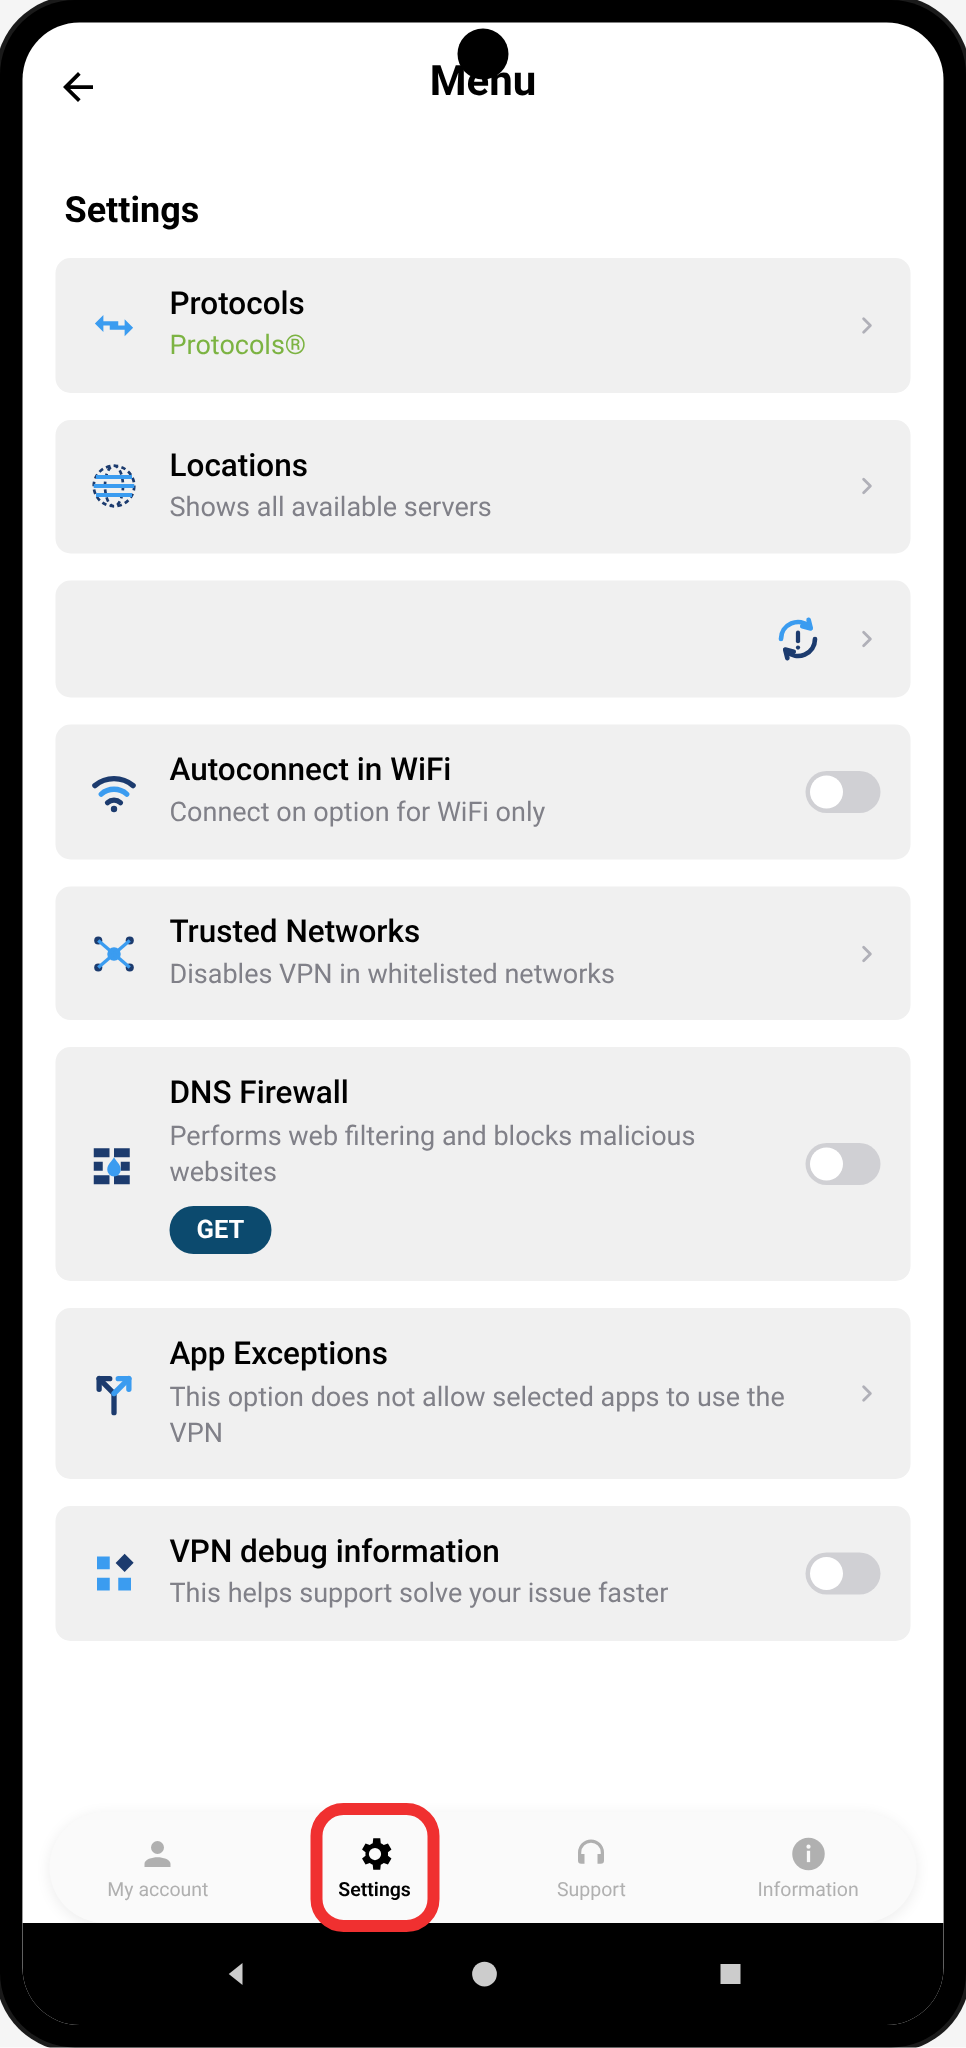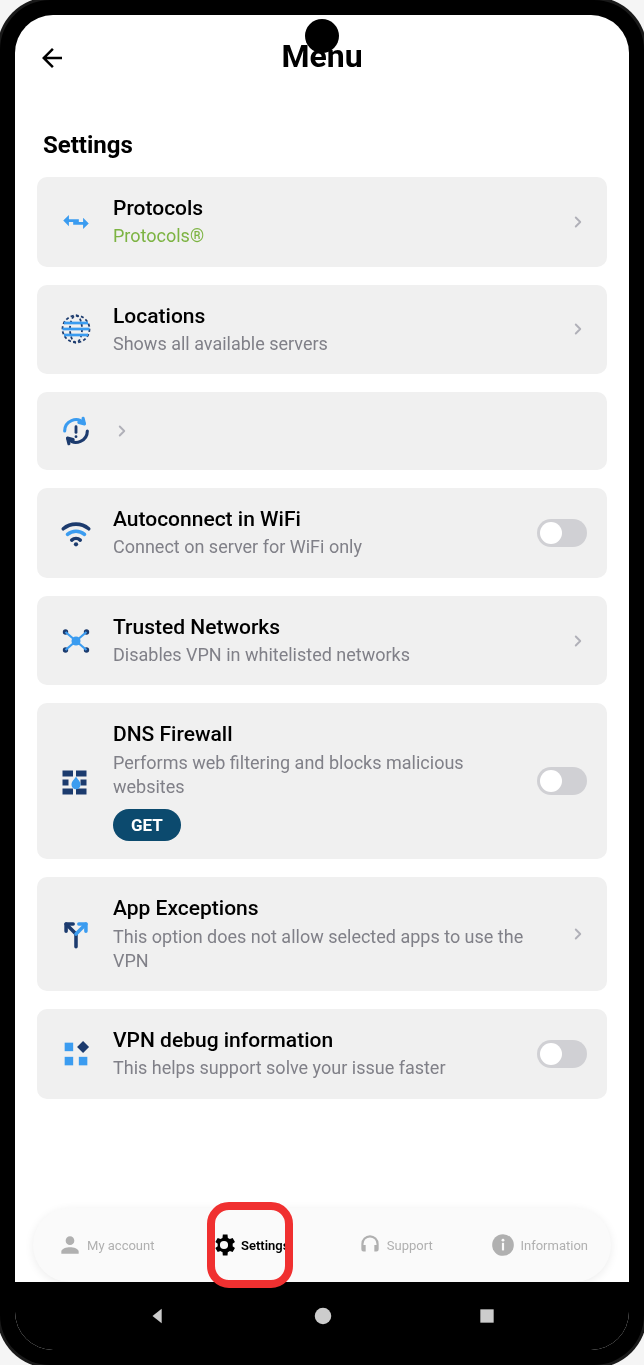--- a/index.html
+++ b/index.html
@@ -51,21 +51,21 @@
     }
     .back-arrow {
       position: absolute;
       left: 22px;
       top: 28px;
       display: flex;
       align-items: center;
       cursor: pointer;
     }
     .header-title {
-      font-size: 32px;
+      font-size: 28px;
       font-weight: 700;
       color: #000;
       display: inline-block;
     }
     .section-heading {
       font-size: 24px;
       font-weight: 700;
       color: #000;
       padding: 48px 28px 18px 28px;
     }
@@ -76,20 +76,21 @@
     }
     .card {
       background: #f0f0f0;
       border-radius: 10px;
       padding: 18px 20px;
       margin-bottom: 18px;
       display: flex;
       align-items: center;
       gap: 18px;
       min-height: 78px;
+      justify-content: flex-end;
     }
     .card-icon {
       width: 38px;
       height: 38px;
       display: flex;
       align-items: center;
       justify-content: center;
       flex-shrink: 0;
     }
     .card-body {
@@ -150,20 +151,21 @@
       height: 74px;
       background: #fafafa;
       border-radius: 38px;
       display: flex;
       box-shadow: 0 2px 10px rgba(0,0,0,0.08);
       z-index: 50;
     }
     .nav-item {
       flex: 1;
       display: flex;
+      flex-direction: column;
       align-items: center;
       justify-content: center;
       gap: 3px;
       font-size: 13px;
       color: #b0b0b0;
       position: relative;
     }
     .nav-item.active {
       color: #000;
       font-weight: 600;
@@ -284,21 +286,21 @@
         <div class="card-icon">
           <svg width="34" height="34" viewBox="0 0 24 24">
             <path d="M3 9a14 14 0 0 1 18 0" fill="none" stroke="#1c3b6e" stroke-width="2.5" stroke-linecap="round"></path>
             <path d="M6 13a9 9 0 0 1 12 0" fill="none" stroke="#3b9cf0" stroke-width="2.5" stroke-linecap="round"></path>
             <path d="M9 17a4.5 4.5 0 0 1 6 0" fill="none" stroke="#1c3b6e" stroke-width="2.5" stroke-linecap="round"></path>
             <circle cx="12" cy="20" r="1.5" fill="#1c3b6e"></circle>
           </svg>
         </div>
         <div class="card-body">
           <div class="card-title">Autoconnect in WiFi</div>
-          <div class="card-subtitle">Connect on server for WiFi only</div>
+          <div class="card-subtitle">Connect on option for WiFi only</div>
         </div>
         <div class="toggle"></div>
       </div>
 
       <div class="card">
         <div class="card-icon">
           <svg width="36" height="36" viewBox="0 0 24 24">
             <circle cx="12" cy="12" r="3" fill="#3b9cf0"></circle>
             <circle cx="5" cy="6" r="1.8" fill="#1c3b6e"></circle>
             <circle cx="19" cy="6" r="1.8" fill="#1c3b6e"></circle>

